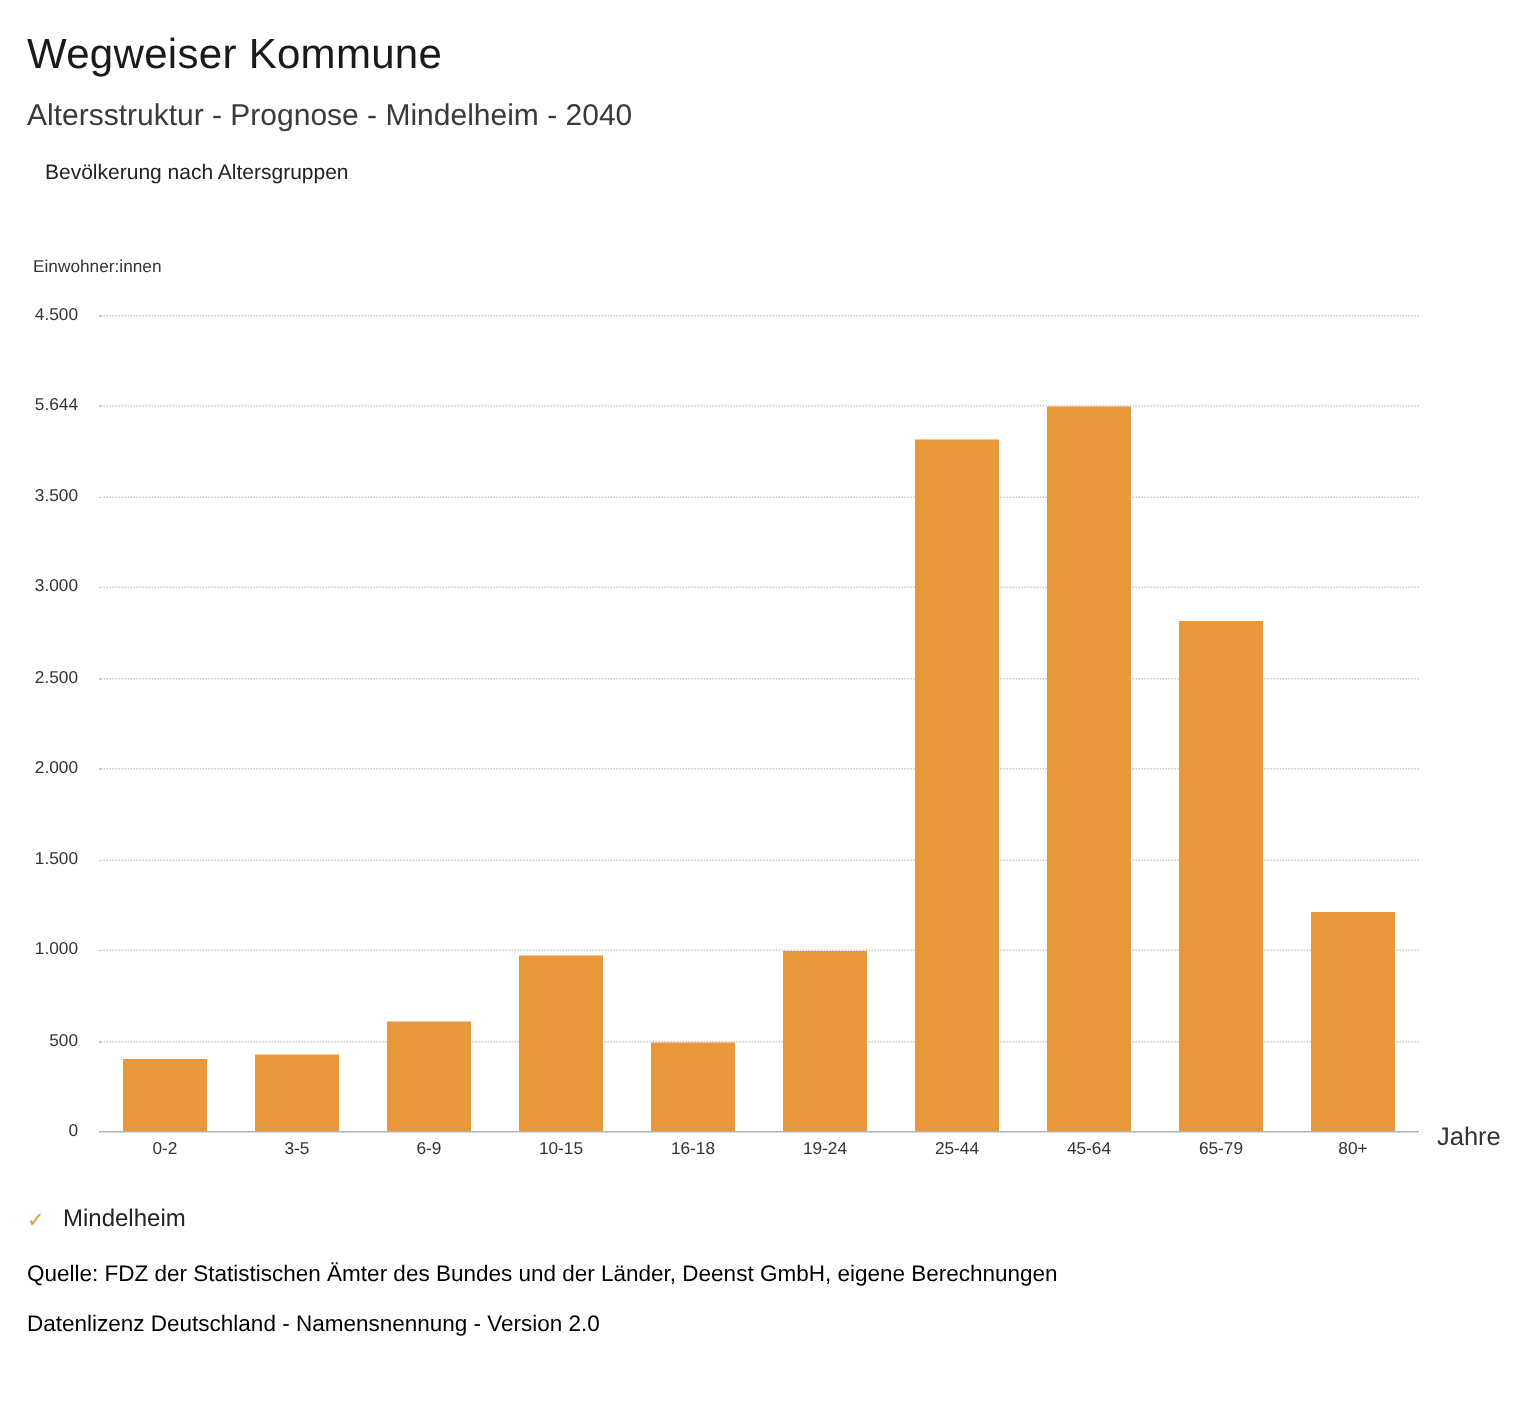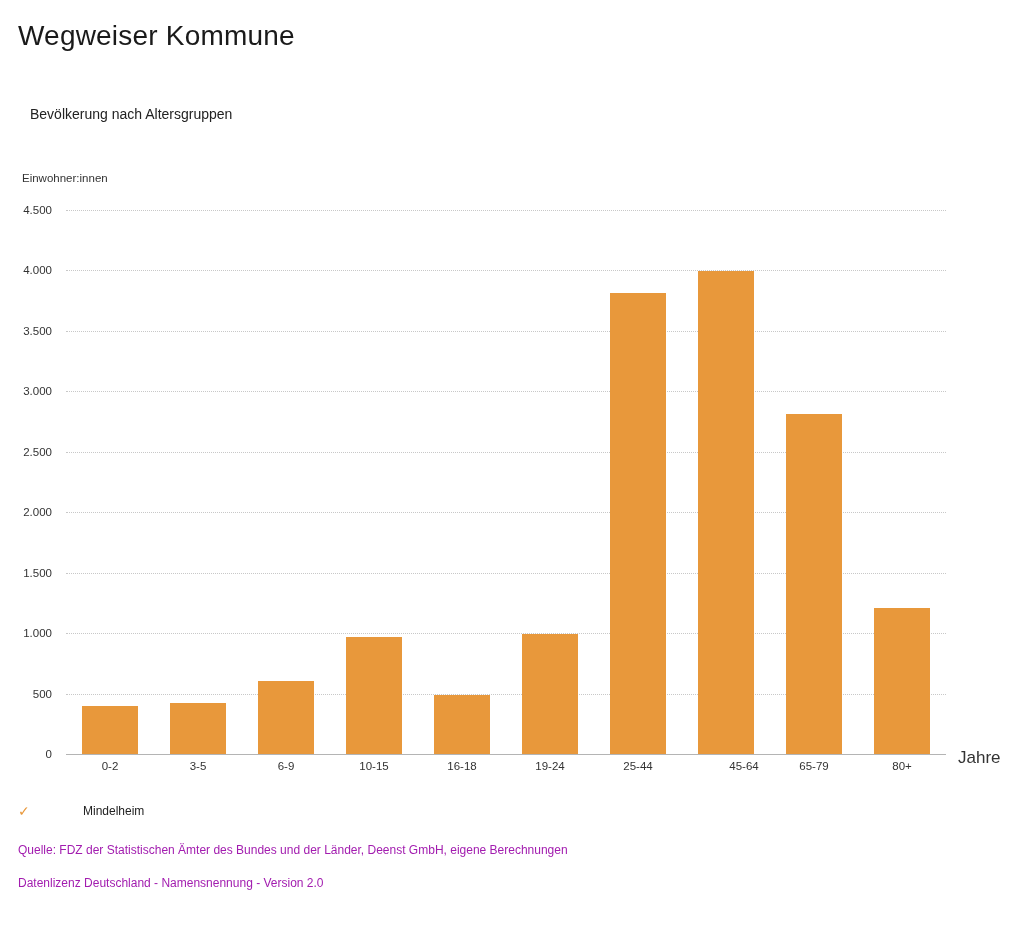--- a/index.html
+++ b/index.html
@@ -137,57 +137,57 @@
     gap: 10px;
   }
   .legend-check {
     color: #e8983b;
     font-size: 14px;
     line-height: 14px;
     width: 14px;
     display: inline-block;
   }
   .legend-label {
-    font-size: 12px;
+    font-size: 16px;
     color: #222222;
-    margin-left: 41px;
   }
   .footnotes {
     position: absolute;
     left: 18px;
     top: 843px;
     width: 960px;
   }
   .footnote {
-    font-size: 12px;
-    color: #a21caf;
+    font-size: 15px;
+    color: #000000;
     margin-bottom: 19px;
     line-height: 14px;
   }
 </style>
 </head>
 <body>
 
 <div class="page">
 
   <div class="title">Wegweiser Kommune</div>
+  <div class="subtitle">Altersstruktur - Prognose - Mindelheim - 2040</div>
   <div class="subsubtitle">Bevölkerung nach Altersgruppen</div>
 
   <div class="yaxis-label">Einwohner:innen</div>
 
   <div class="ylabels" id="ylabels">
       <div class="ylabel" style="top: 544px;">0</div>
       <div class="ylabel" style="top: 483.556px; margin-left: 48px;">500</div>
       <div class="ylabel" style="top: 423.111px;">1.000</div>
       <div class="ylabel" style="top: 362.667px;">1.500</div>
       <div class="ylabel" style="top: 302.222px;">2.000</div>
       <div class="ylabel" style="top: 241.778px;">2.500</div>
       <div class="ylabel" style="top: 181.333px;">3.000</div>
       <div class="ylabel" style="top: 120.889px;">3.500</div>
-      <div class="ylabel" style="top: 60.4444px;">4.000</div>
+      <div class="ylabel" style="top: 60.4444px;">5.644</div>
       <div class="ylabel" style="top: 0px;">4.500</div>
     </div>
 
   <div class="plot">
     <div id="gridlines">
         <div class="gridline baseline" style="top: 544px;"></div>
         <div class="gridline" style="top: 483.556px;"></div>
         <div class="gridline" style="top: 423.111px;"></div>
         <div class="gridline" style="top: 362.667px;"></div>
         <div class="gridline" style="top: 302.222px;"></div>
@@ -232,21 +232,21 @@
   </div>
 
   <div class="xlabels" id="xlabels">
       <div class="xlabel" style="left: 44px;">0-2</div>
       <div class="xlabel" style="left: 132px;">3-5</div>
       <div class="xlabel" style="left: 220px;">6-9</div>
       <div class="xlabel" style="left: 308px;">10-15</div>
       <div class="xlabel" style="left: 396px;">16-18</div>
       <div class="xlabel" style="left: 484px;">19-24</div>
       <div class="xlabel" style="left: 572px;">25-44</div>
-      <div class="xlabel" style="left: 660px; margin-left: 18px;">45-64</div>
+      <div class="xlabel" style="left: 660px;">45-64</div>
       <div class="xlabel" style="left: 748px;">65-79</div>
       <div class="xlabel" style="left: 836px;">80+</div>
     </div>
   <div class="xaxis-unit">Jahre</div>
 
   <div class="legend">
     <span class="legend-check">✓</span>
     <span class="legend-label">Mindelheim</span>
   </div>
 

